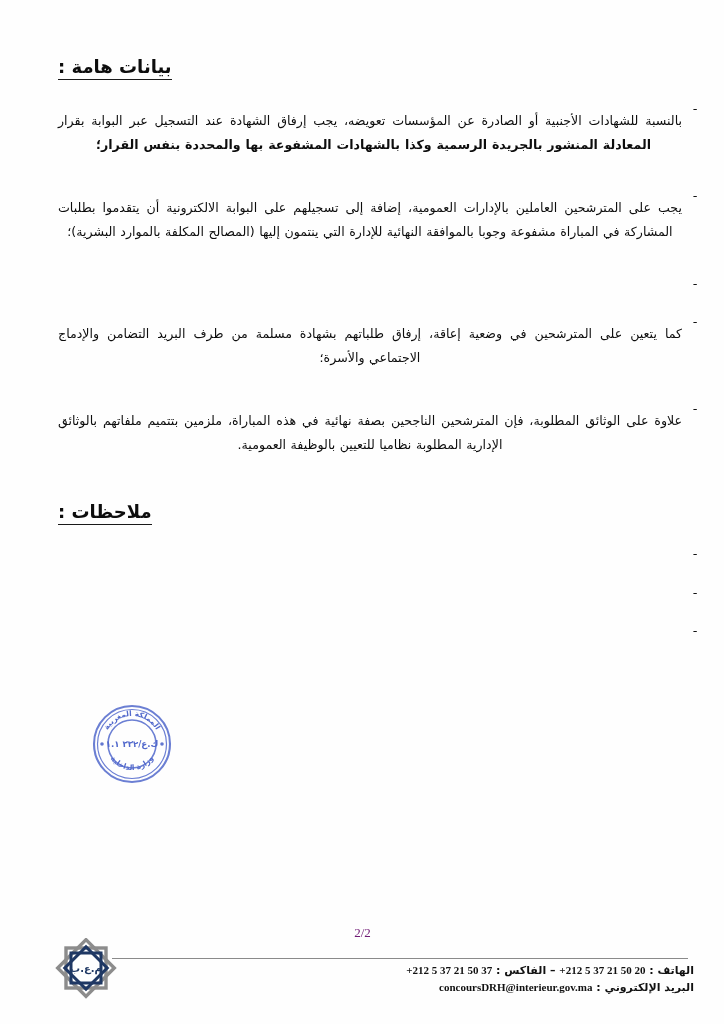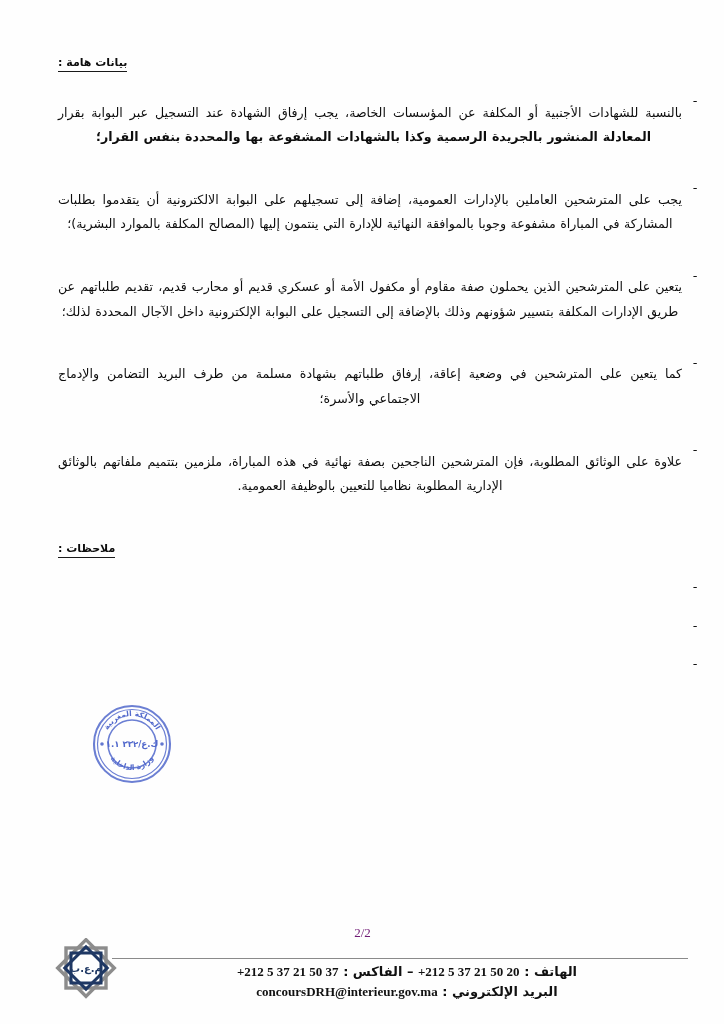--- a/index.html
+++ b/index.html
@@ -30,21 +30,21 @@
     left: 58px;
     right: 16px;
     width: 650px;
   }
 
   .section-heading {
     text-align: left;
     direction: rtl;
     margin: 0 0 14px 0;
     padding: 0 0 2px 0;
-    font-size: 11px;
+    font-size: 18px;
     font-weight: bold;
     letter-spacing: 0.2px;
   }
   .section-heading .underlined {
     border-bottom: 1.2px solid #1a1a1a;
     padding-bottom: 2px;
     display: inline-block;
   }
 
   .bullet-list {
@@ -136,23 +136,22 @@
     height: 64px;
     text-decoration: underline;
   }
   .footer-logo svg { display: block; }
 
   .footer-contact {
     position: absolute;
     left: 120px;
     right: 30px;
     top: 962px;
-    text-align: center;
-    direction: rtl;
-    font-size: 13px;
+    direction: rtl;
+    font-size: 11px;
     font-weight: bold;
     line-height: 1.55;
     color: #111;
   }
   .footer-contact .ltr {
     direction: ltr;
     unicode-bidi: embed;
     font-family: "Liberation Serif", "DejaVu Serif", serif;
   }
   .footer-contact .line {
@@ -168,31 +167,30 @@
   <div class="content">
 
     <h2 class="section-heading">
       <span class="underlined">بيانات هامة :</span>
     </h2>
 
     <ul class="bullet-list">
 
       <li class="bullet-item">
         <span class="bullet-mark">-</span>
-        <p class="bullet-text"><span>بالنسبة للشهادات الأجنبية أو المكلفة عن المؤسسات الخاصة، يجب إرفاق الشهادة عند التسجيل عبر البوابة بقرار </span><span class="b">المعادلة المنشور بالجريدة الرسمية وكذا بالشهادات المشفوعة بها والمحددة بنفس القرار؛</span></p>
+        <p class="bullet-text"><span>بالنسبة للشهادات الأجنبية أو الصادرة عن المؤسسات تعويضه، يجب إرفاق الشهادة عند التسجيل عبر البوابة بقرار </span><span class="b">المعادلة المنشور بالجريدة الرسمية وكذا بالشهادات المشفوعة بها والمحددة بنفس القرار؛</span></p>
       </li>
 
       <li class="bullet-item">
         <span class="bullet-mark">-</span>
         <p class="bullet-text">يجب على المترشحين العاملين بالإدارات العمومية، إضافة إلى تسجيلهم على البوابة الالكترونية أن يتقدموا بطلبات المشاركة في المباراة مشفوعة وجوبا بالموافقة النهائية للإدارة التي ينتمون إليها (المصالح المكلفة بالموارد البشرية)؛</p>
       </li>
 
       <li class="bullet-item">
         <span class="bullet-mark">-</span>
-        <p class="bullet-text">يتعين على المترشحين الذين يحملون صفة مقاوم أو مكفول الأمة أو عسكري قديم أو محارب قديم، تقديم طلباتهم عن طريق الإدارات المكلفة بتسيير شؤونهم وذلك بالإضافة إلى التسجيل على البوابة الإلكترونية داخل الآجال المحددة لذلك؛</p>
       </li>
 
       <li class="bullet-item">
         <span class="bullet-mark">-</span>
         <p class="bullet-text">كما يتعين على المترشحين في وضعية إعاقة، إرفاق طلباتهم بشهادة مسلمة من طرف البريد التضامن والإدماج الاجتماعي والأسرة؛</p>
       </li>
 
       <li class="bullet-item">
         <span class="bullet-mark">-</span>
         <p class="bullet-text">علاوة على الوثائق المطلوبة، فإن المترشحين الناجحين بصفة نهائية في هذه المباراة، ملزمين بتتميم ملفاتهم بالوثائق الإدارية المطلوبة نظاميا للتعيين بالوظيفة العمومية.</p>

